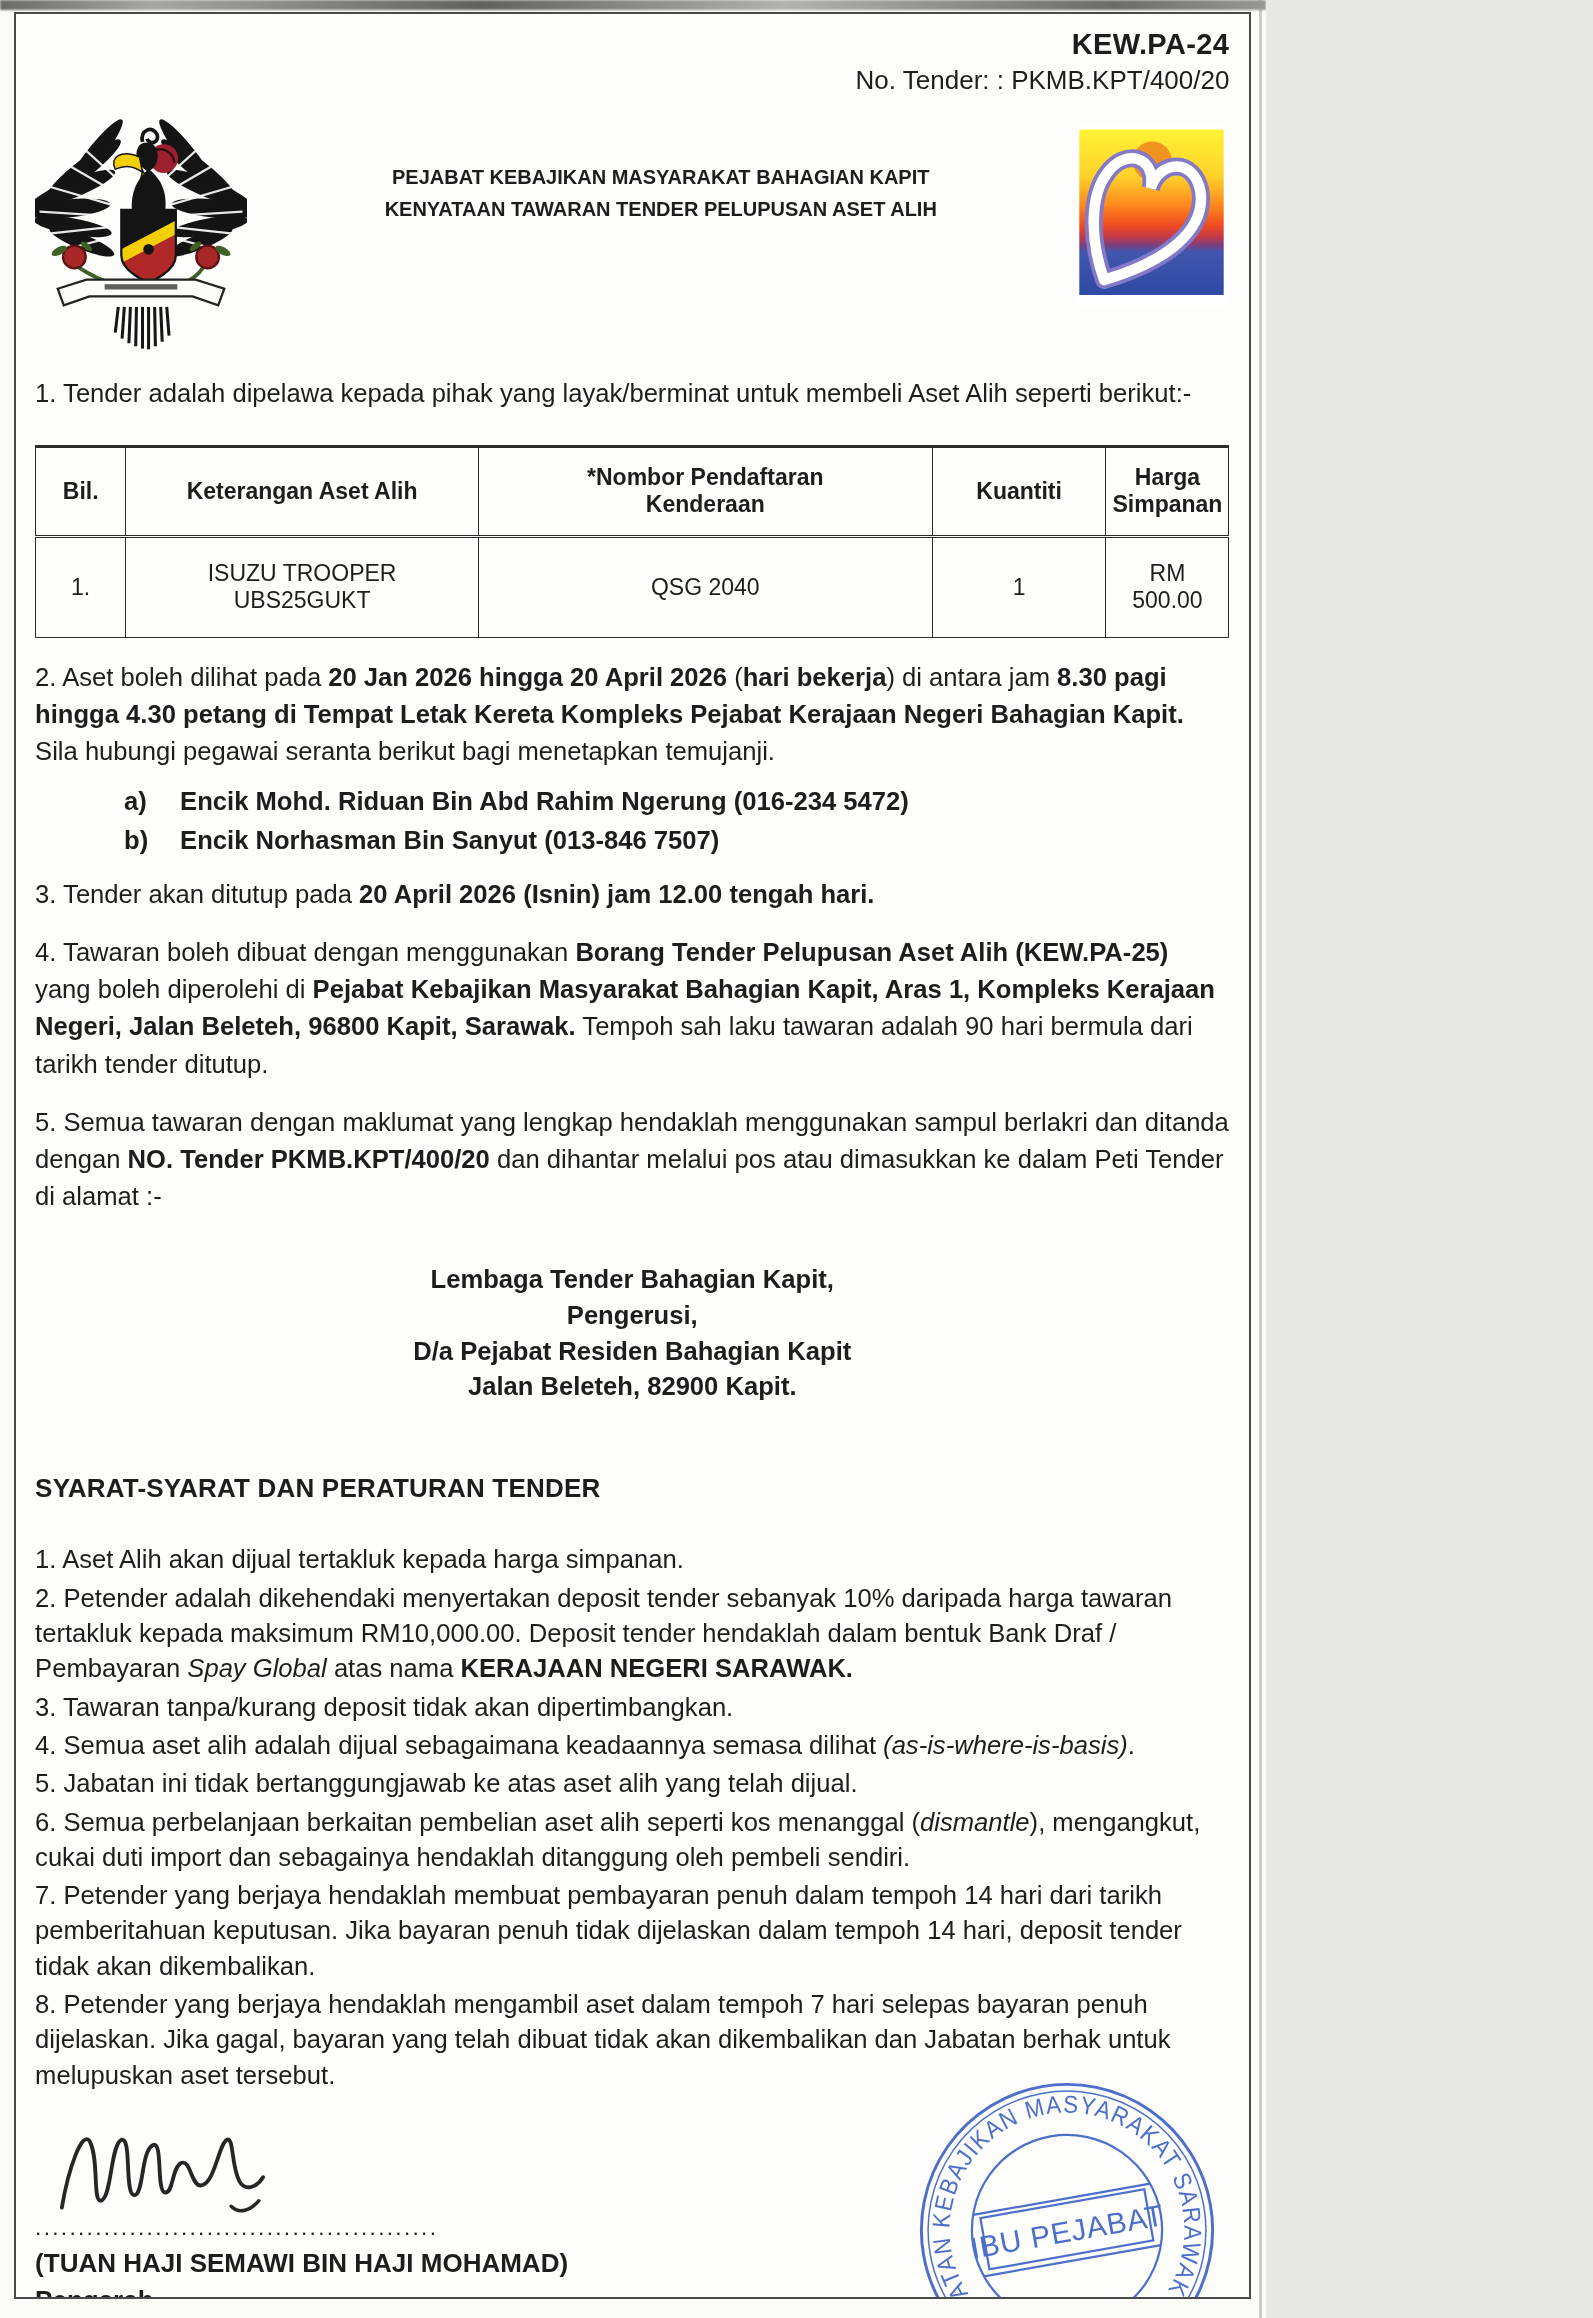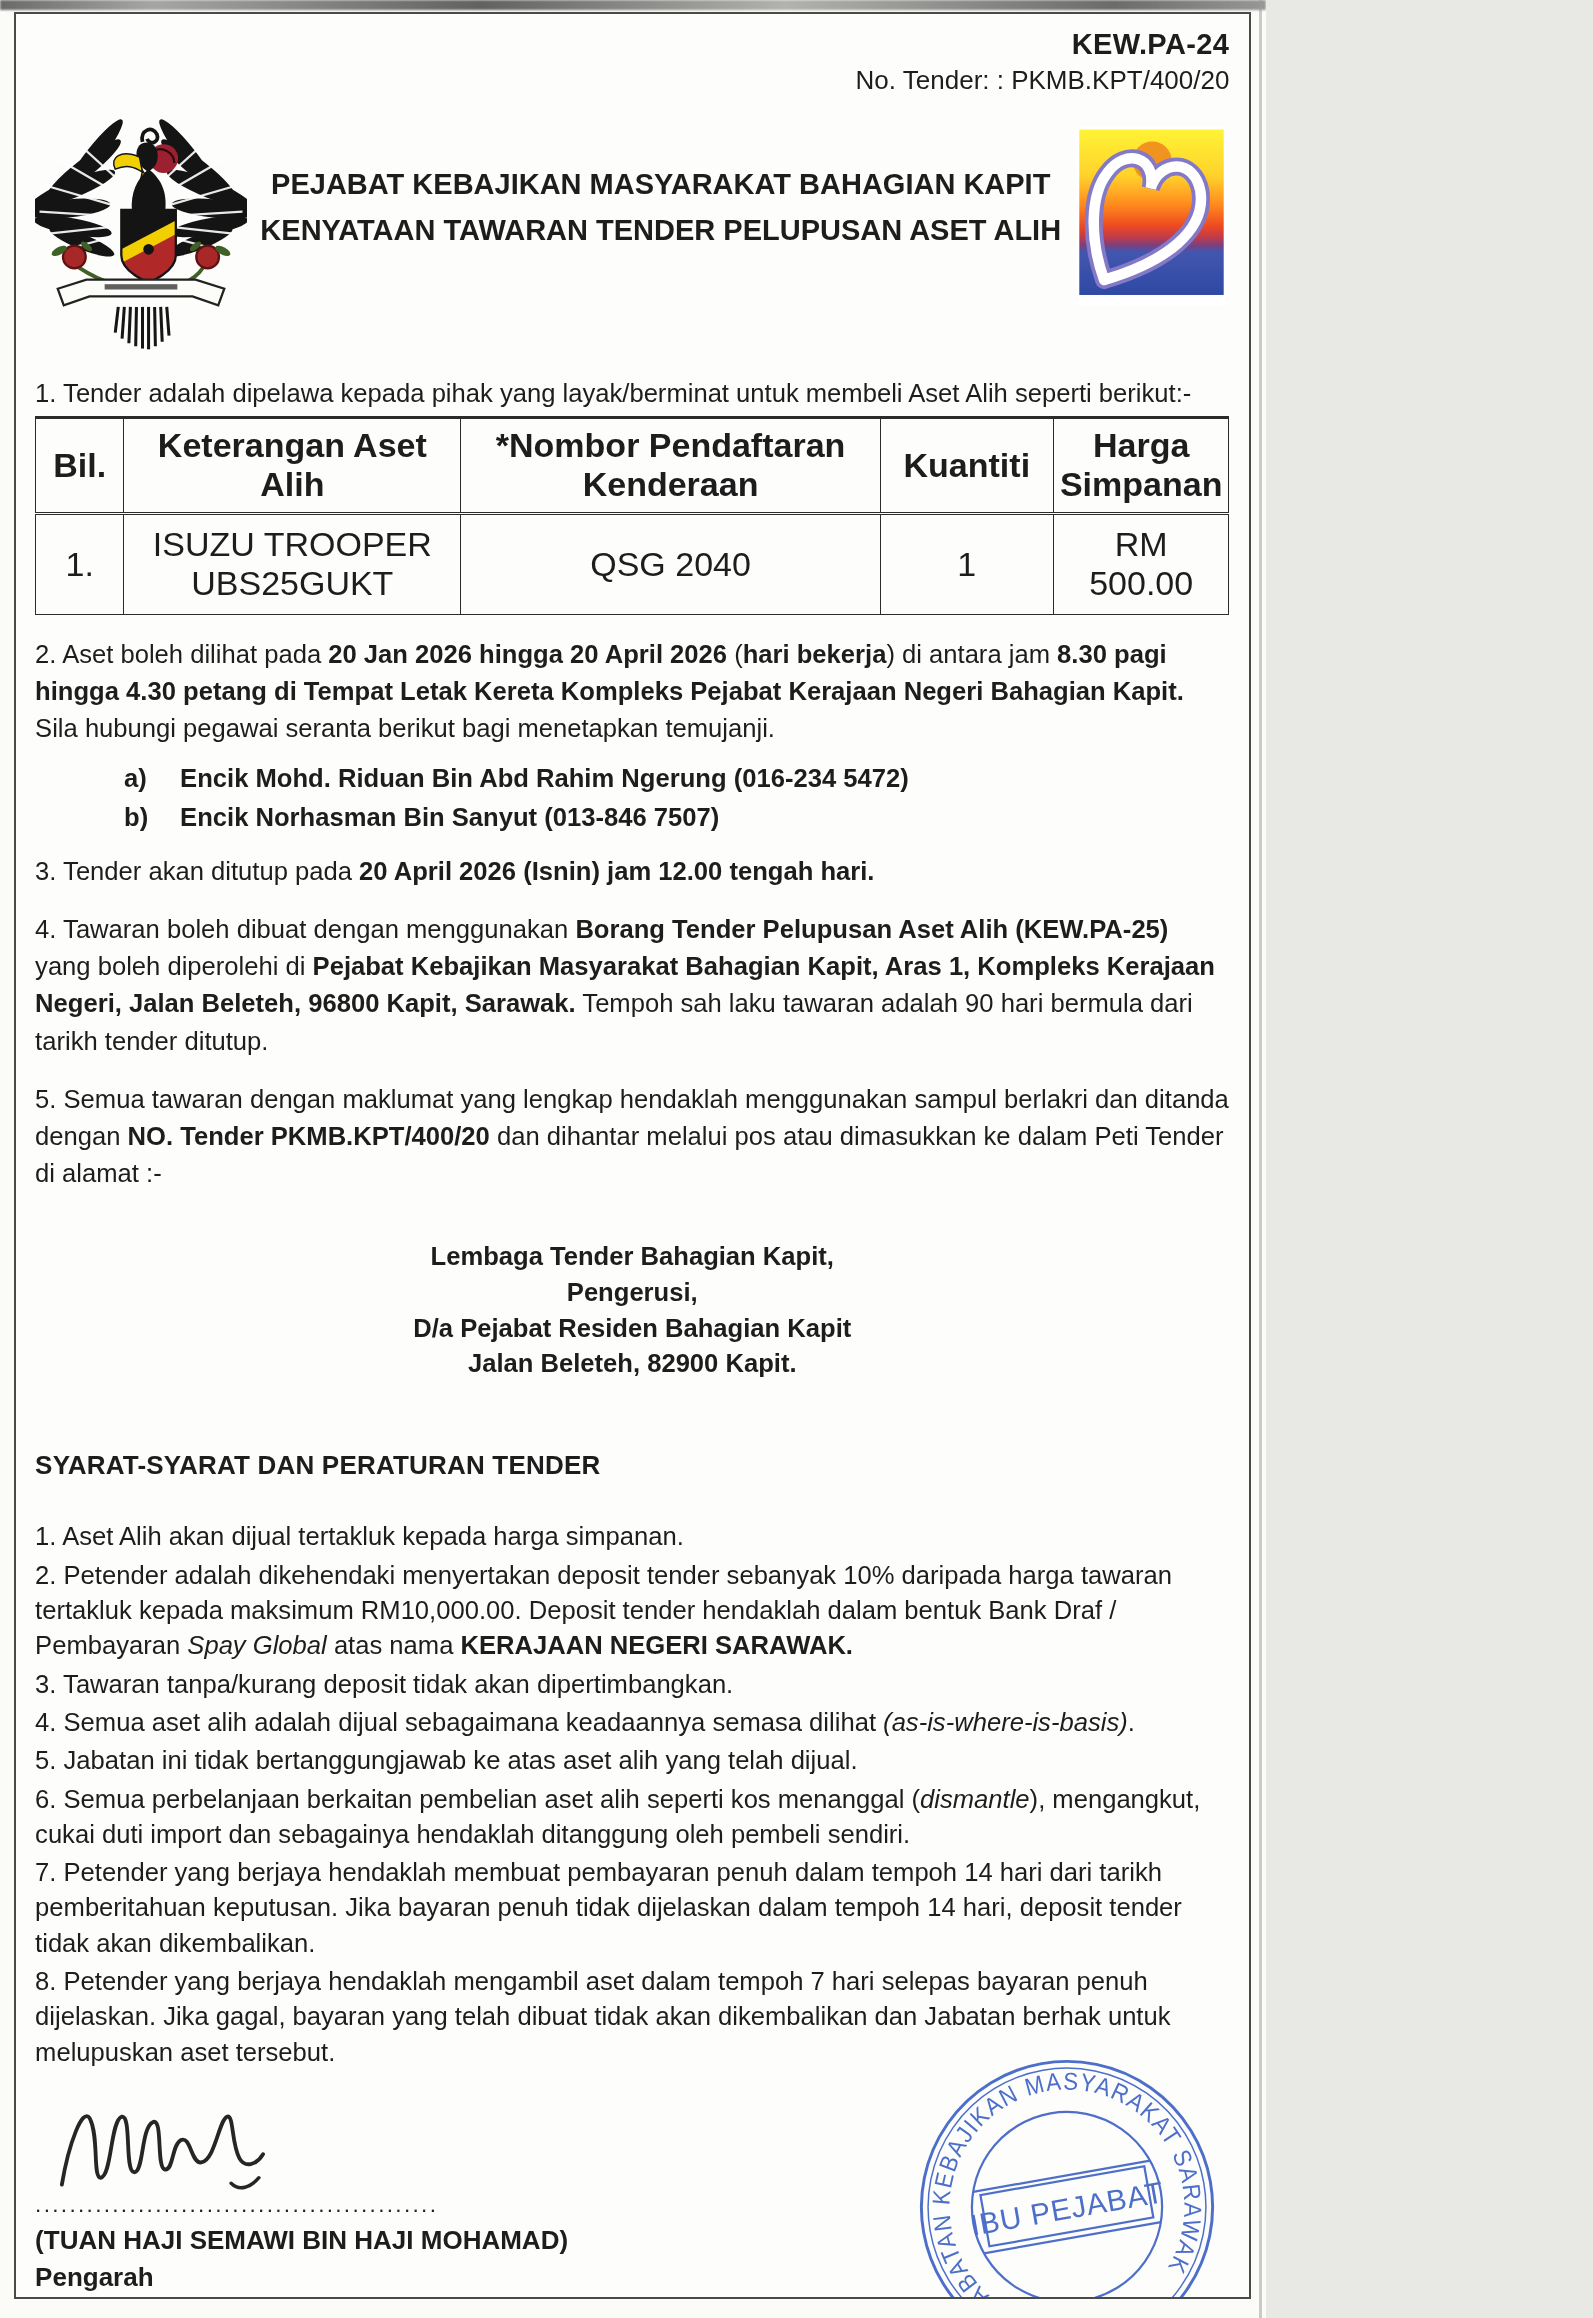--- a/index.html
+++ b/index.html
@@ -26,31 +26,31 @@
     padding:13.5px 19.6px 0 19.6px;
     overflow:hidden;
     background:#fdfdfb;
   }
   .b{font-weight:700;}
   .i{font-style:italic;}
   .kew{ text-align:right; font-size:29px; font-weight:700; letter-spacing:0.4px; }
   .tender-no{ text-align:right; font-size:26px; margin-top:4.5px; }
   .header-row{ display:flex; align-items:flex-start; margin-top:22.6px; }
   .crest{ width:212px; height:235px; flex:0 0 auto; }
-  .titles{ flex:1 1 auto; text-align:center; font-weight:700; font-size:29px; line-height:1.6; padding-top:42px; }
+  .titles{ flex:1 1 auto; text-align:center; font-weight:700; font-size:20px; line-height:1.6; padding-top:42px; }
   .jkm{ width:155px; height:182px; flex:0 0 auto; margin-top:6px; }
   p.body{ font-size:25.6px; line-height:1.45; margin:21px 0 0 0; }
   .contacts{ margin:16.6px 0 0 89px; font-weight:700; font-size:25.6px; }
   .contact-line{ display:flex; margin-top:10.5px; }
   .contact-label{ width:56px; flex:0 0 auto; }
   .mt-lg{ margin-top:35px; }
   .mt-md{ margin-top:30px; }
   table.assets{
-    width:100%; border-collapse:collapse; margin-top:4px;
-    font-size:34px;
+    width:100%; border-collapse:collapse; margin-top:33px;
+    font-size:23px;
   }
   table.assets th, table.assets td{
     border:1.9px solid #2b2b2b; text-align:center; vertical-align:middle;
     padding:7.5px 6px;
   }
   table.assets th{ font-weight:700; height:72px; border-top:3px solid #2b2b2b; border-bottom:3px double #2b2b2b; }
   table.assets td{ height:84px; }
   .address{ text-align:center; font-weight:700; font-size:25.6px; line-height:1.4; margin-top:47px; }
   .terms-heading{ font-weight:700; font-size:26px; margin-top:68px; letter-spacing:0.2px; }
   .terms{ margin-top:38px; font-size:25.6px; line-height:1.38; }

